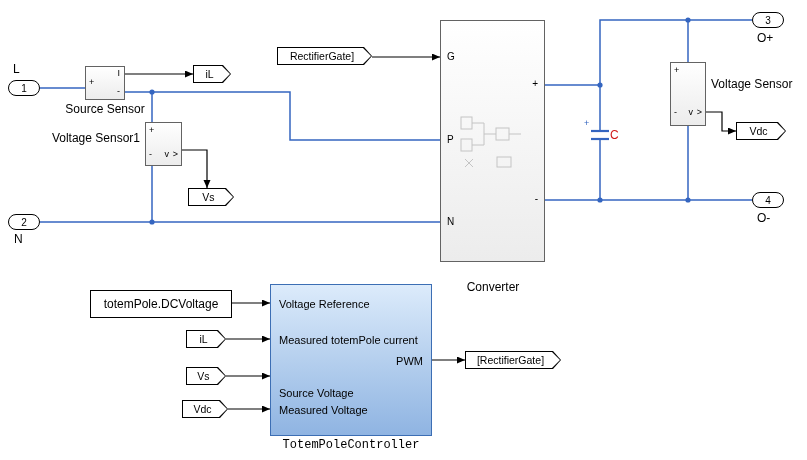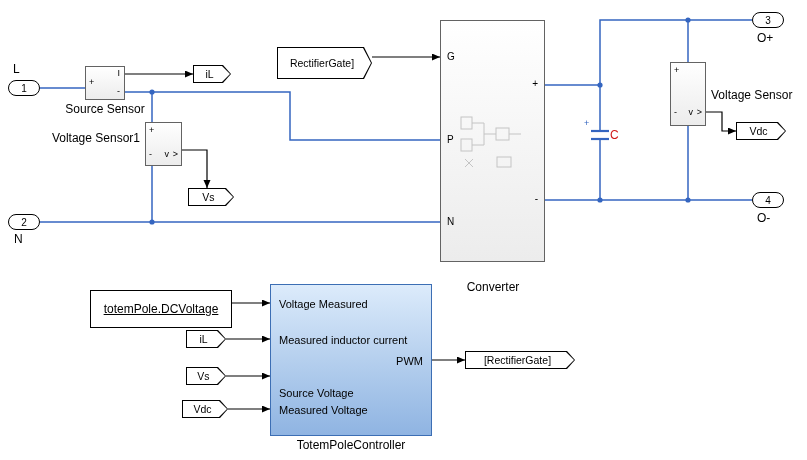--- a/index.html
+++ b/index.html
@@ -96,21 +96,21 @@
   <div class="lbl" style="left:55px;top:102px;width:100px;text-align:center;">Source Sensor</div>
 
   <div class="blk" style="left:145px;top:122px;width:37px;height:44px;">
     <span class="mk" style="left:3px;top:2px;">+</span>
     <span class="mk" style="left:3px;bottom:6px;">-</span>
     <span class="mk" style="right:12px;bottom:6px;">v</span>
     <span class="mk" style="right:3px;bottom:6px;">&gt;</span>
   </div>
   <div class="lbl" style="left:36px;top:131px;width:104px;text-align:right;">Voltage Sensor1</div>
 
-  <div class="tag" style="left:277px;top:47px;width:95px;height:32px;">
+  <div class="tag" style="left:277px;top:47px;width:95px;height:18px;">
     <div class="tag-in">RectifierGate]</div>
   </div>
 
   <div class="tag" style="left:193px;top:65px;width:38px;height:18px;">
     <div class="tag-in">iL</div>
   </div>
 
   <div class="tag" style="left:188px;top:188px;width:46px;height:18px;">
     <div class="tag-in">Vs</div>
   </div>
@@ -136,46 +136,46 @@
 
   <div class="cap-c" style="left:610px;top:128px;">C</div>
   <div class="cap-plus" style="left:584px;top:118px;">+</div>
 
   <div class="blk" style="left:670px;top:62px;width:36px;height:64px;">
     <span class="mk" style="left:3px;top:2px;">+</span>
     <span class="mk" style="left:3px;bottom:8px;">-</span>
     <span class="mk" style="right:12px;bottom:8px;">v</span>
     <span class="mk" style="right:3px;bottom:8px;">&gt;</span>
   </div>
-  <div class="lbl" style="left:711px;top:88px;">Voltage Sensor</div>
+  <div class="lbl" style="left:711px;top:77px;">Voltage Sensor</div>
 
   <div class="tag" style="left:736px;top:122px;width:50px;height:18px;">
     <div class="tag-in">Vdc</div>
   </div>
 
-  <div class="constant" style="left:90px;top:290px;width:142px;height:38px;text-decoration:underline;">
+  <div class="constant" style="left:90px;top:290px;width:142px;height:28px;">
     <span>totemPole.DCVoltage</span>
   </div>
 
   <div class="tag" style="left:186px;top:330px;width:40px;height:18px;">
     <div class="tag-in">iL</div>
   </div>
   <div class="tag" style="left:186px;top:367px;width:40px;height:18px;">
     <div class="tag-in">Vs</div>
   </div>
   <div class="tag" style="left:182px;top:400px;width:46px;height:18px;">
     <div class="tag-in">Vdc</div>
   </div>
 
   <div class="controller" style="left:270px;top:284px;width:162px;height:152px;">
-    <span class="pl" style="left:8px;top:12px;">Voltage Measured</span>
-    <span class="pl" style="left:8px;top:48px;">Measured inductor current</span>
+    <span class="pl" style="left:8px;top:12px;">Voltage Reference</span>
+    <span class="pl" style="left:8px;top:48px;">Measured totemPole current</span>
     <span class="pl" style="left:8px;top:85px;margin-top:16px;">Source Voltage</span>
     <span class="pl" style="left:8px;top:118px;">Measured Voltage</span>
     <span class="pl" style="right:8px;top:69px;padding-left:19px;">PWM</span>
   </div>
-  <div class="lbl" style="left:271px;top:438px;width:160px;text-align:center;">TotemPoleController</div>
+  <div class="lbl" style="left:271px;top:438px;width:160px;text-align:center;font-family:Liberation Mono, monospace;">TotemPoleController</div>
 
-  <div class="tag" style="left:465px;top:351px;width:96px;height:18px;padding-left:14px;">
+  <div class="tag" style="left:465px;top:351px;width:96px;height:18px;">
     <div class="tag-in">[RectifierGate]</div>
   </div>
 
 </div>
 
 </body></html>

